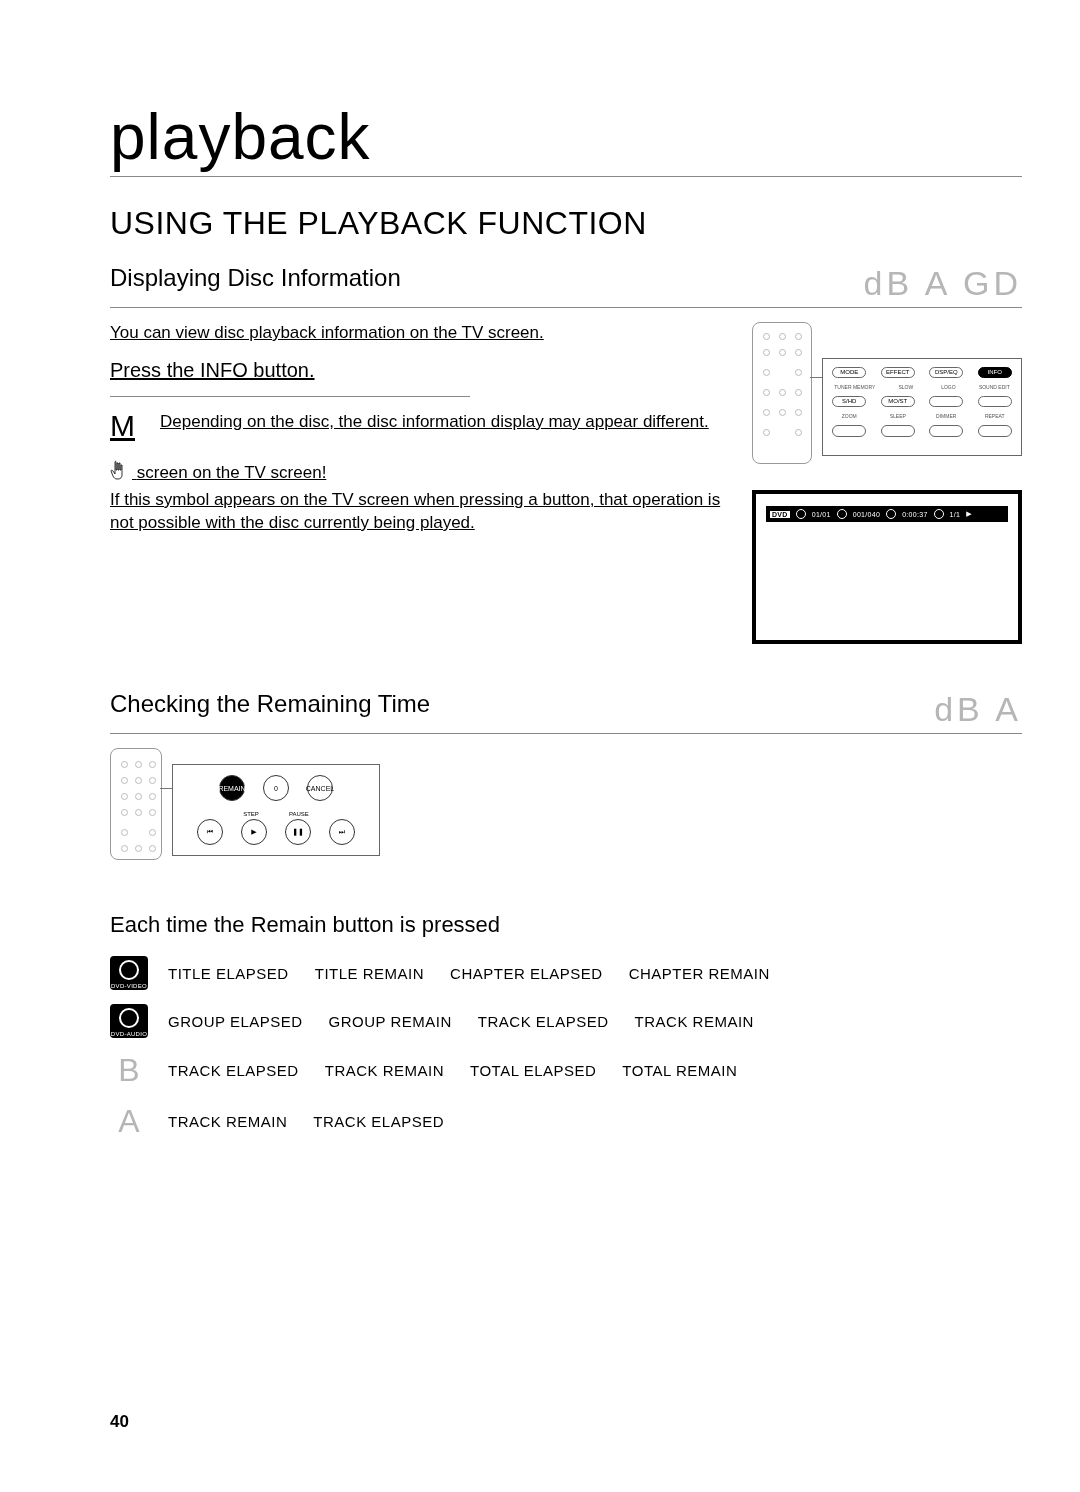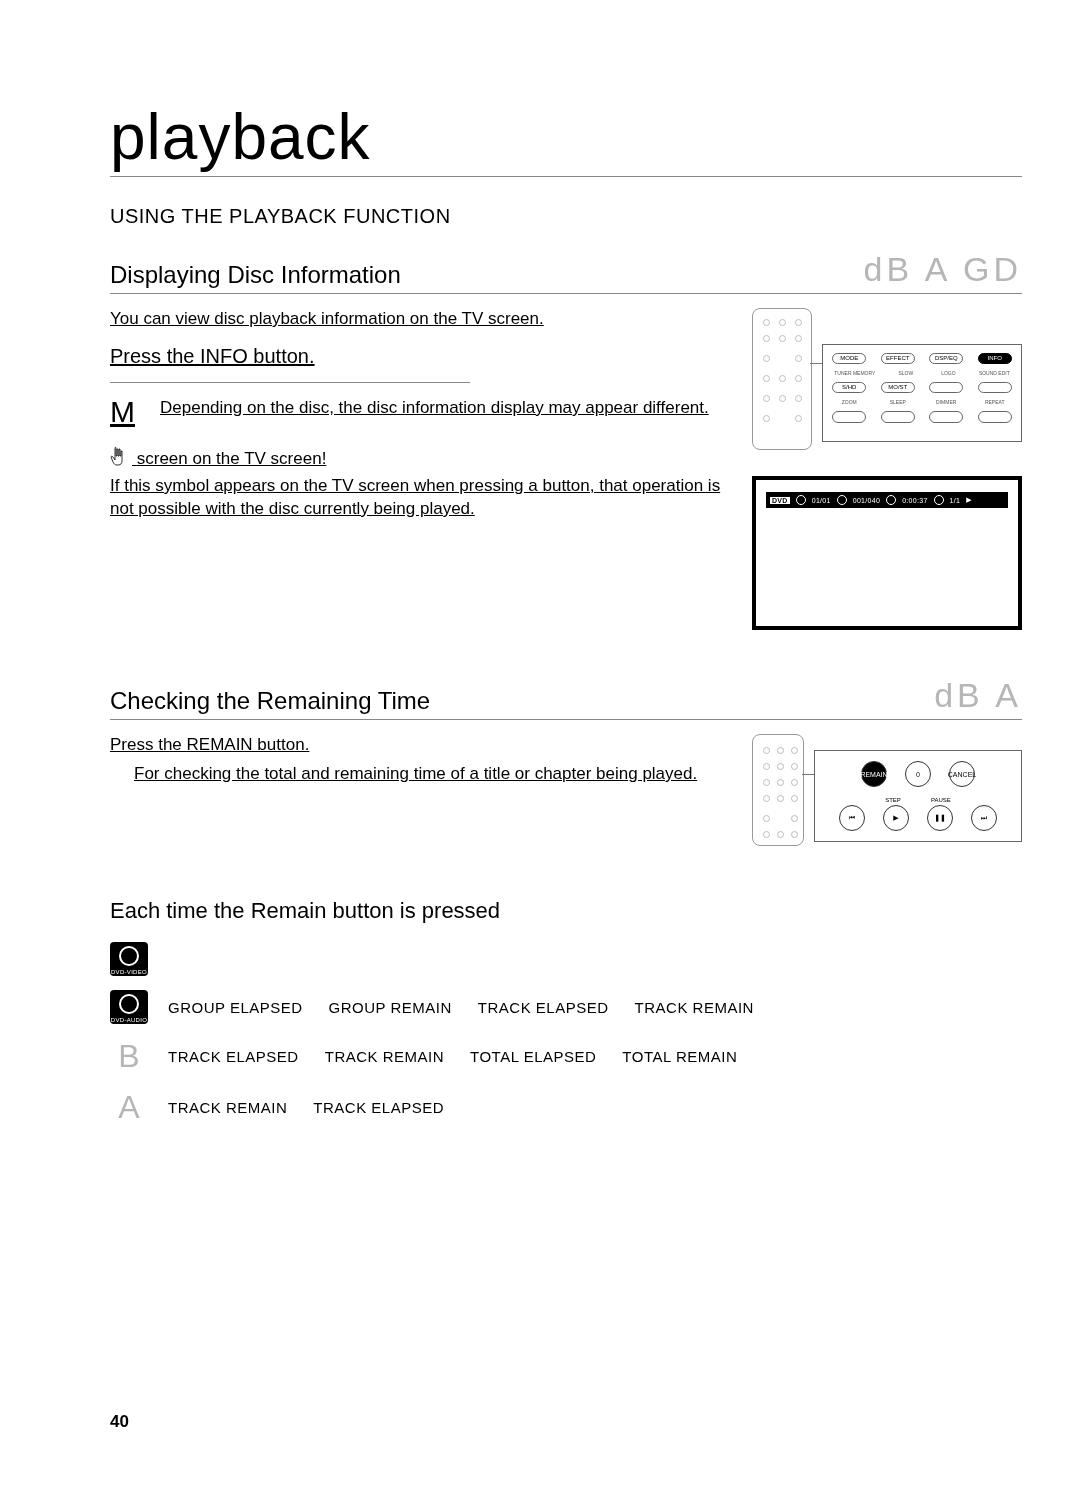--- a/index.html
+++ b/index.html
@@ -19,40 +19,40 @@
   .chapter-title {
     font-size: 64px;
     font-weight: 300;
     letter-spacing: 1px;
     font-family: "Arial Narrow", Arial, sans-serif;
     border-bottom: 1px solid #888;
     padding-bottom: 2px;
     margin-bottom: 28px;
   }
   .section-heading {
-    font-size: 20px;
+    font-size: 32px;
     letter-spacing: 0.5px;
     margin-bottom: 22px;
   }
   .row {
     display: flex;
     gap: 20px;
   }
   .left-col {
     flex: 1;
     min-width: 0;
     text-decoration: underline;
   }
   .right-col {
     width: 270px;
     flex: none;
   }
   .subhead-row {
     display: flex;
-    align-items: flex-end;
+    align-items: flex-start;
     justify-content: space-between;
     border-bottom: 1px solid #888;
     padding-bottom: 4px;
     margin-bottom: 14px;
     gap: 6px;
   }
   .subhead {
     font-size: 24px;
     font-weight: 400;
   }
@@ -351,24 +351,20 @@
   </div>
 
   <div class="section-gap"></div>
 
   <div class="subhead-row">
     <div class="subhead">Checking the Remaining Time</div>
     <div class="codes">dB  A</div>
   </div>
 
   <div class="row">
-    <div class="left-col">
-      <div class="body-text">Press the REMAIN button.</div>
-      <div class="body-text indent" style="margin-top:6px">For checking the total and remaining time of a title or chapter being played.</div>
-    </div>
     <div class="right-col">
       <div class="remote-box2">
         <div class="remote-outline2">
           <div class="remote-dots">
             <span class="dot" style="left:4px;top:6px"></span>
               <span class="dot" style="left:18px;top:6px"></span>
               <span class="dot" style="left:32px;top:6px"></span>
             <span class="dot" style="left:4px;top:22px"></span>
               <span class="dot" style="left:18px;top:22px"></span>
               <span class="dot" style="left:32px;top:22px"></span>
@@ -406,20 +402,26 @@
       </div>
     </div>
   </div>
 
   <div class="remain-heading">Each time the Remain button is pressed</div>
 
   <div class="remain-row">
     <div class="disc-badge">
         <span class="disc-badge-label">DVD-VIDEO</span>
       </div>
+    <div class="remain-items">
+      <span>TITLE ELAPSED</span>
+      <span>TITLE REMAIN</span>
+      <span>CHAPTER ELAPSED</span>
+      <span>CHAPTER REMAIN</span>
+    </div>
   </div>
 
   <div class="remain-row">
     <div class="disc-badge">
         <span class="disc-badge-label">DVD-AUDIO</span>
       </div>
     <div class="remain-items">
       <span>GROUP ELAPSED</span>
       <span>GROUP REMAIN</span>
       <span>TRACK ELAPSED</span>

